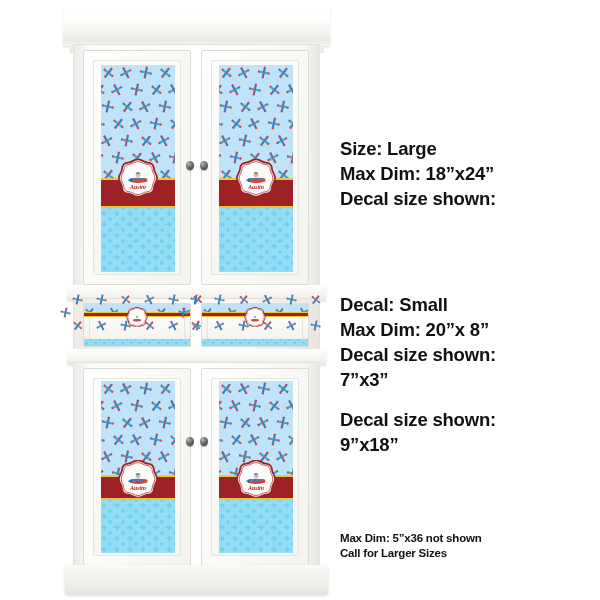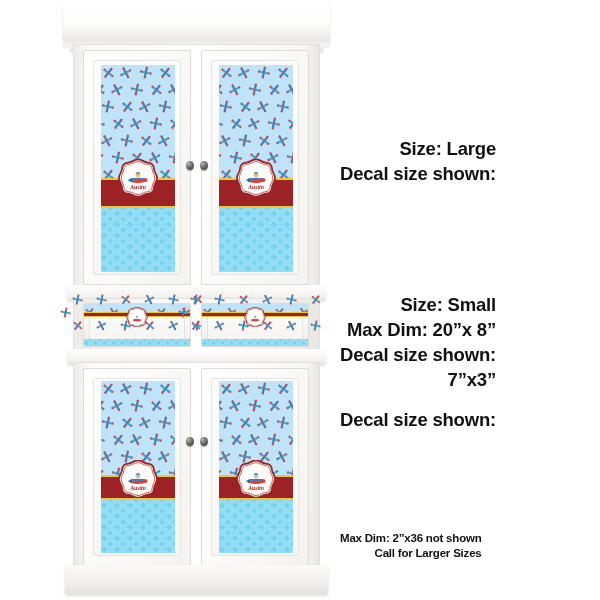--- a/index.html
+++ b/index.html
@@ -71,21 +71,21 @@
   .planefield { position:absolute; inset:0; }
 
   .banner { position:absolute; left:0; right:0; background:#9d2226;
     border-top:2px solid #f0c53c; border-bottom:2px solid #f0c53c; }
 
   .badge { position:absolute; left:50%; transform:translateX(-50%);
     display:flex; align-items:center; justify-content:center; }
 
   
   .txtblock { position:absolute; color:#111111; font-weight:bold; letter-spacing:-.2px; }
-  .txtblock .ln { white-space:nowrap;text-align:right; }
+  .txtblock .ln { white-space:nowrap; }
   .big .ln { font-size:18.5px; line-height:25px; }
   .small-note .ln { font-size:11.5px; line-height:15px; }
 </style>
 </head>
 <body>
 
 <div id="stage">
 
   <div id="cabinet">
 
@@ -1893,32 +1893,34 @@
     </div>
 
     <div class="knob" style="left:123px; top:437px;"></div>
     <div class="knob" style="left:137px; top:437px;"></div>
 
     <div class="plinth"></div>
   </div>
 
   <div class="txtblock big" style="left:340px; top:136px;">
     <div class="ln">Size: Large</div>
+    <div class="ln">Max Dim: 18”x24”</div>
     <div class="ln">Decal size shown:</div>
   </div>
 
   <div class="txtblock big" style="left:340px; top:292px;">
-    <div class="ln">Size: Small</div>
+    <div class="ln">Decal: Small</div>
     <div class="ln">Max Dim: 20”x 8”</div>
     <div class="ln">Decal size shown:</div>
     <div class="ln">7”x3”</div>
   </div>
 
   <div class="txtblock big" style="left:340px; top:407px;">
     <div class="ln">Decal size shown:</div>
+    <div class="ln">9”x18”</div>
   </div>
 
   <div class="txtblock small-note" style="left:340px; top:531px;">
-    <div class="ln">Max Dim: 2”x36 not shown</div>
+    <div class="ln">Max Dim: 5”x36 not shown</div>
     <div class="ln">Call for Larger Sizes</div>
   </div>
 
 </div>
 
 </body></html>

